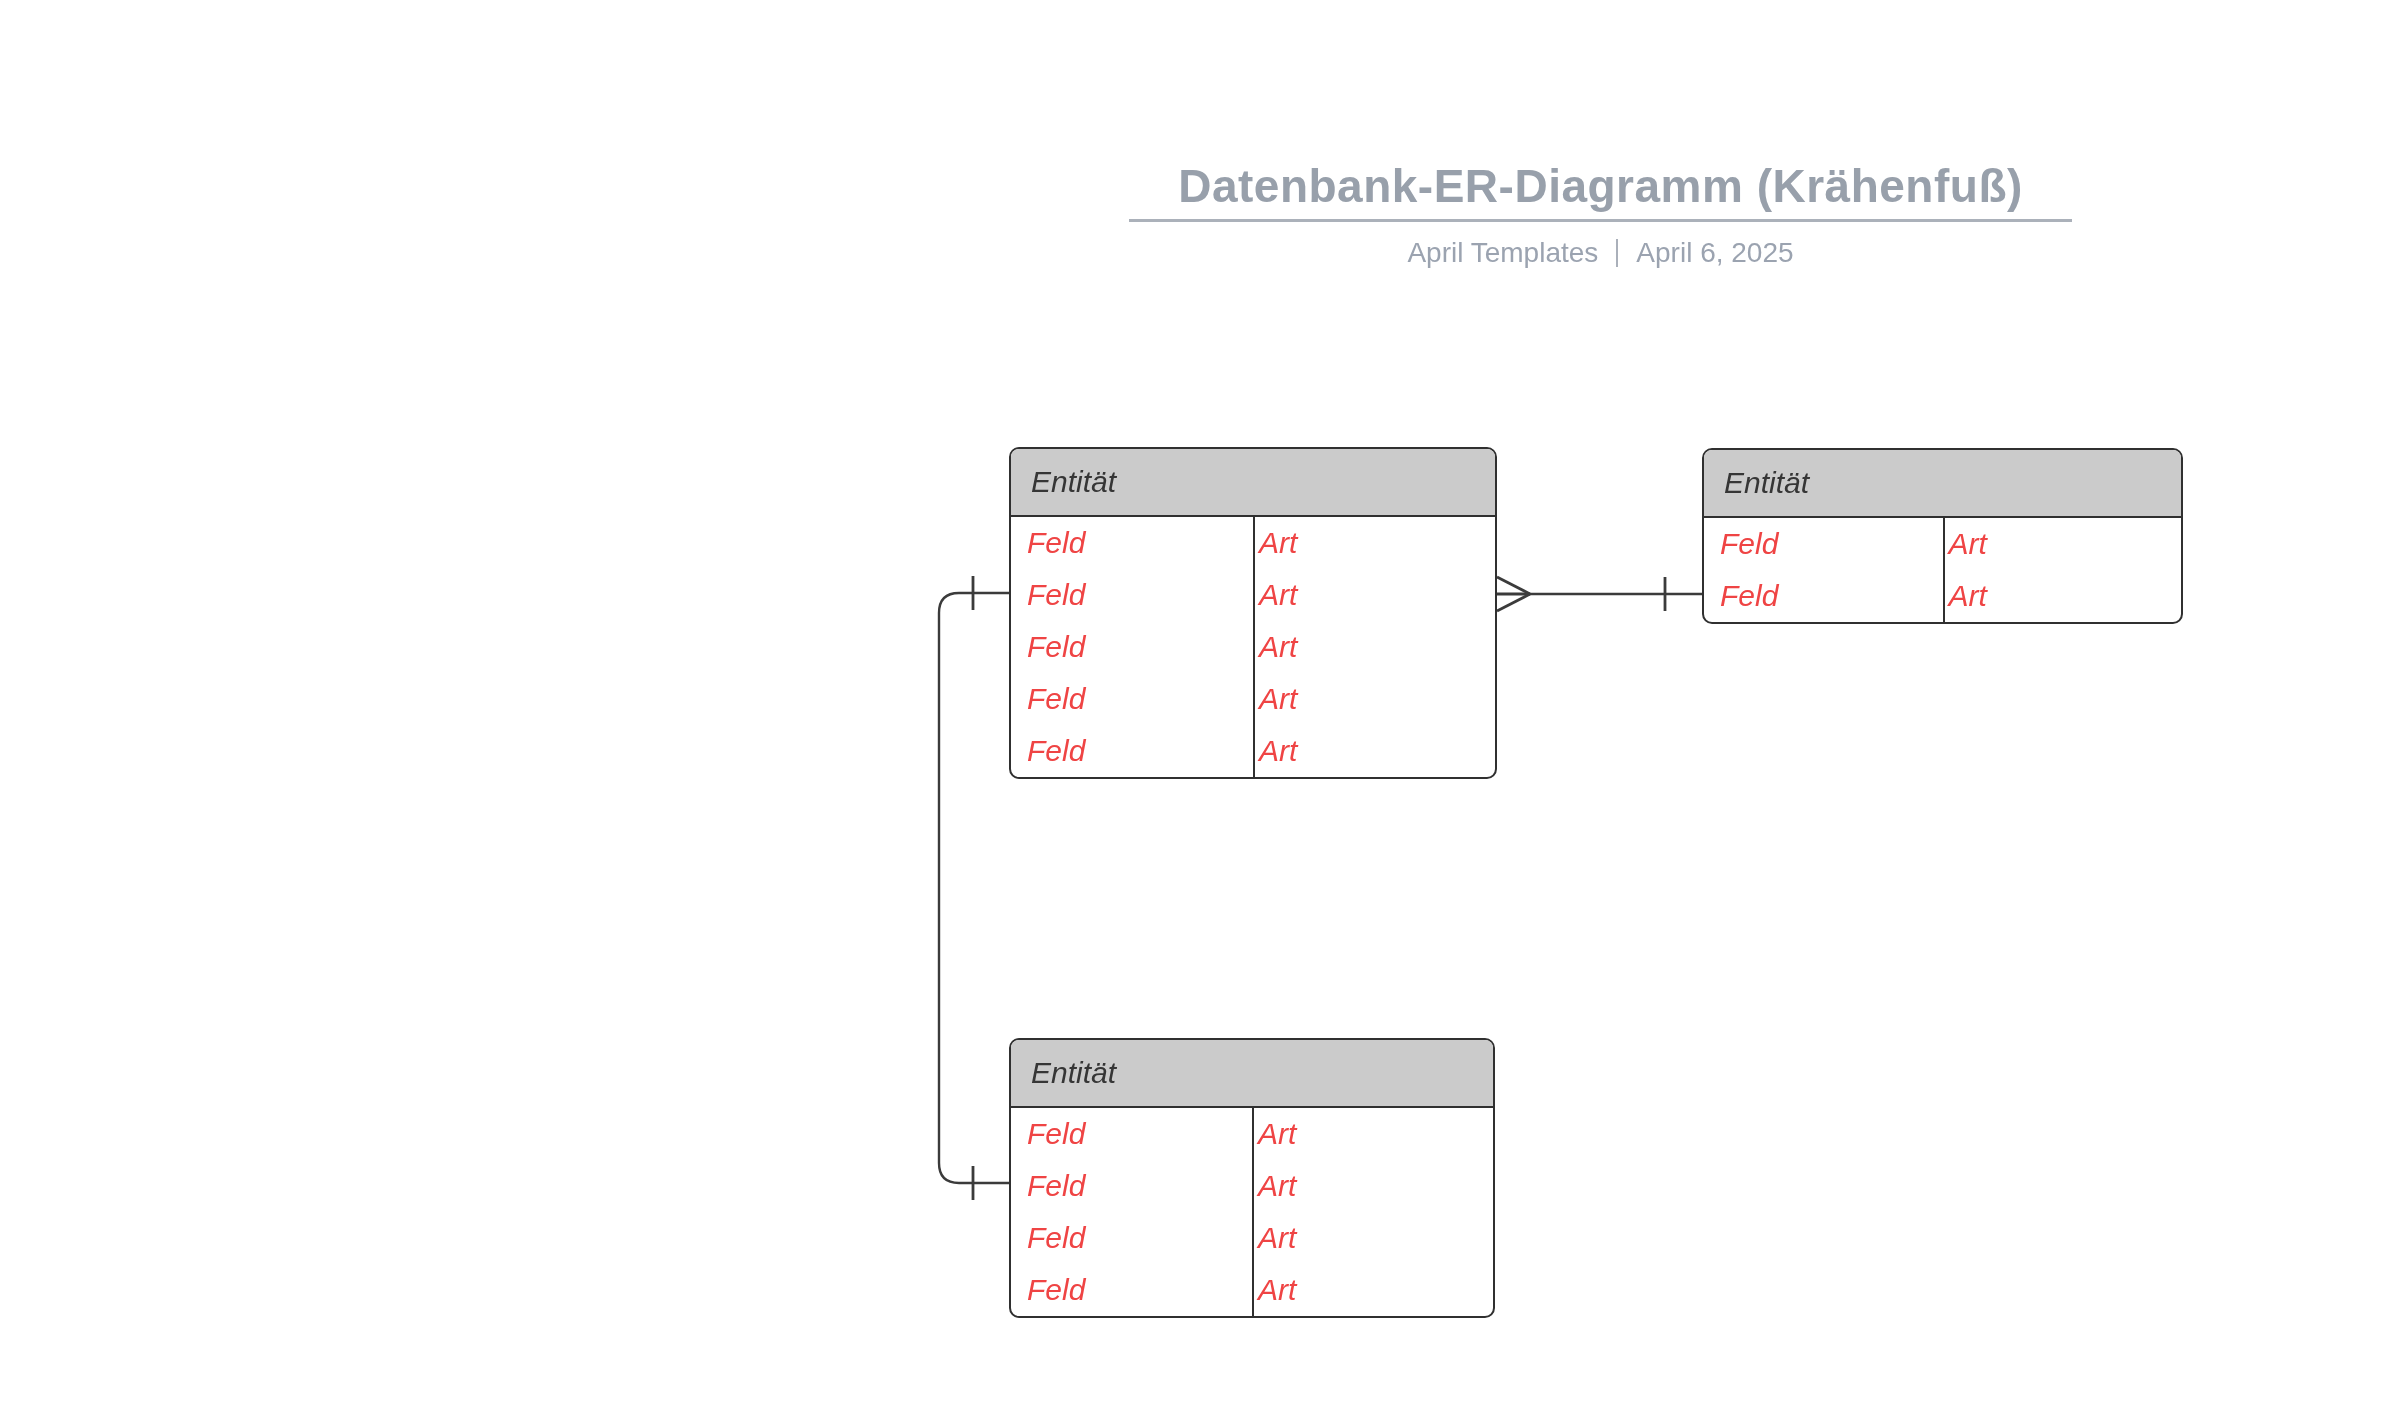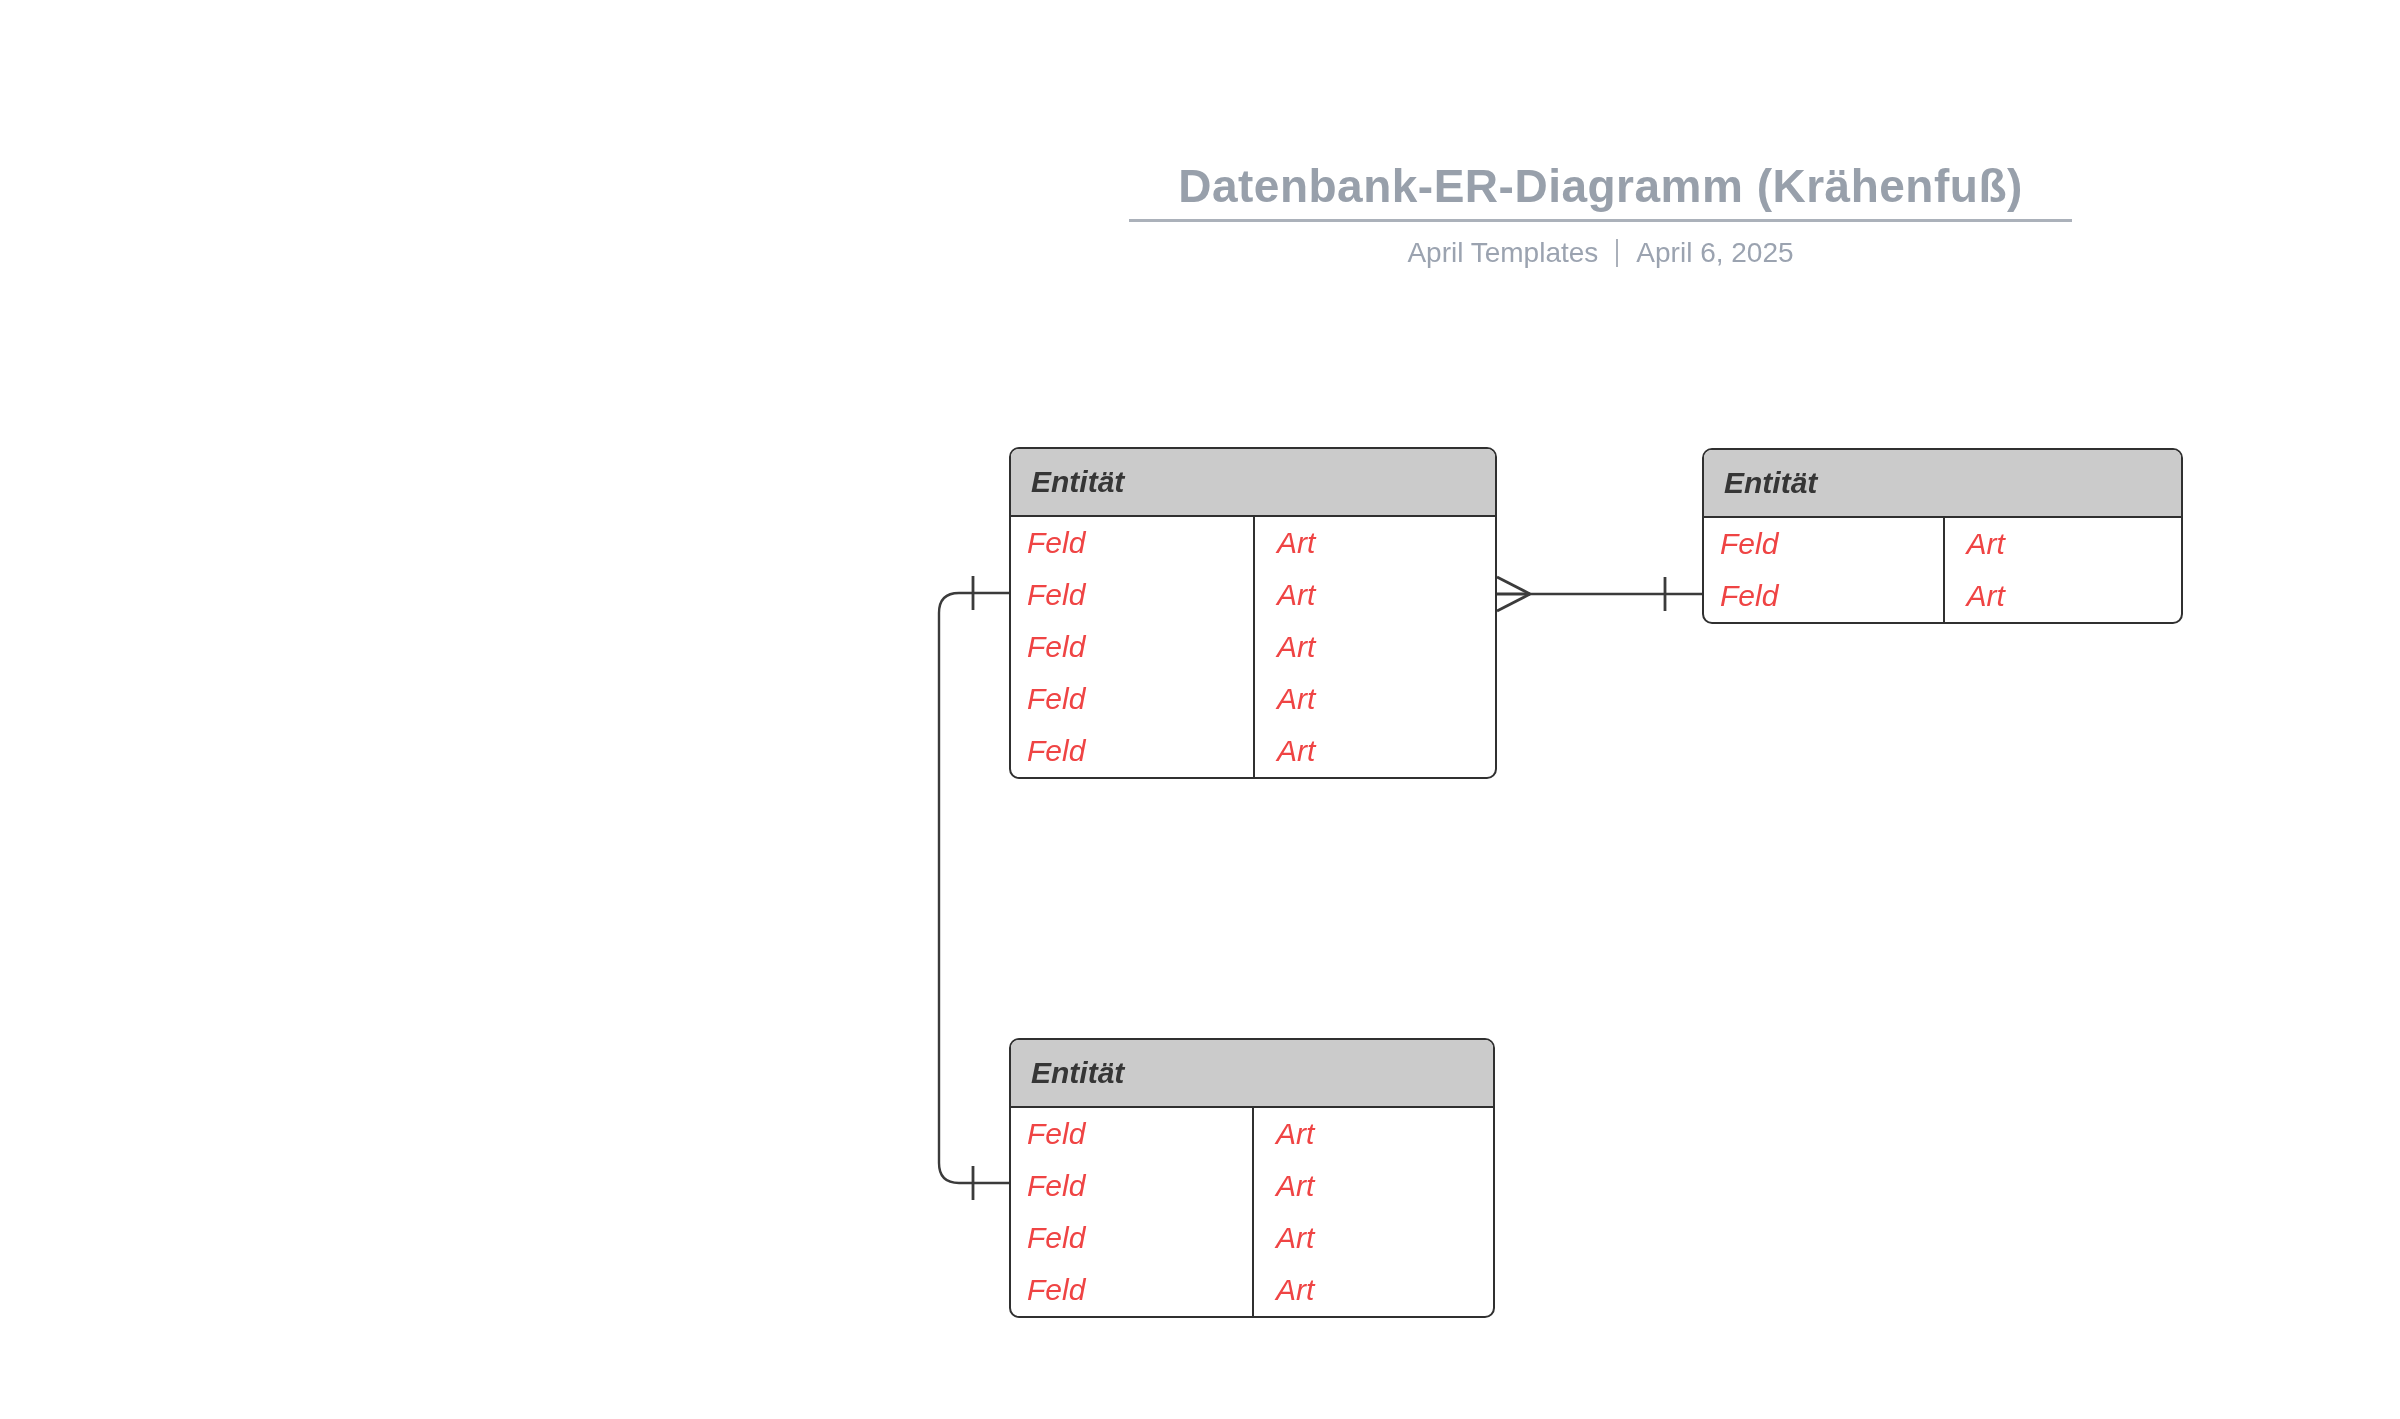--- a/index.html
+++ b/index.html
@@ -21,28 +21,28 @@
   }
   .subtitle-sep { width: 2px; height: 28px; background: #aab0ba; }
 
   
   .entity {
     position: absolute; background: #ffffff;
     border: 2px solid #303030; border-radius: 10px; overflow: hidden;
   }
   .entity-header {
     height: 68px; background: #cbcbcb; border-bottom: 2px solid #303030;
-    display: flex; align-items: center; padding-left: 20px; font-weight: bold;
+    display: flex; align-items: center; padding-left: 20px;
   }
   .entity-title { font-style: italic; font-size: 30px; color: #363636; }
   .entity-rows { display: block; }
   .field-row { display: grid; grid-template-columns: 1fr 1fr; height: 52px; }
   .cell { display: flex; align-items: center; font-style: italic; font-size: 30px; color: #ef4444; }
   .cell-field { padding-left: 16px; }
-  .cell-type { border-left: 2px solid #303030; padding-left: 22px; }
+  .cell-type { border-left: 2px solid #303030; padding-left: 4px; }
 
   #entity-top-left  { left: 969px;  top: 447px;  width: 488px; }
   #entity-top-right { left: 1662px; top: 448px;  width: 481px; }
   #entity-bottom    { left: 969px;  top: 1038px; width: 486px; }
 
   
   svg.connectors { position: absolute; left: 0; top: 0; width: 2400px; height: 1419px; pointer-events: none; }
   svg.connectors .edge { stroke: #3b3b3b; stroke-width: 2.4; fill: none; }
   svg.connectors .marker { stroke: #3b3b3b; stroke-width: 2.8; fill: none; }
 </style>

